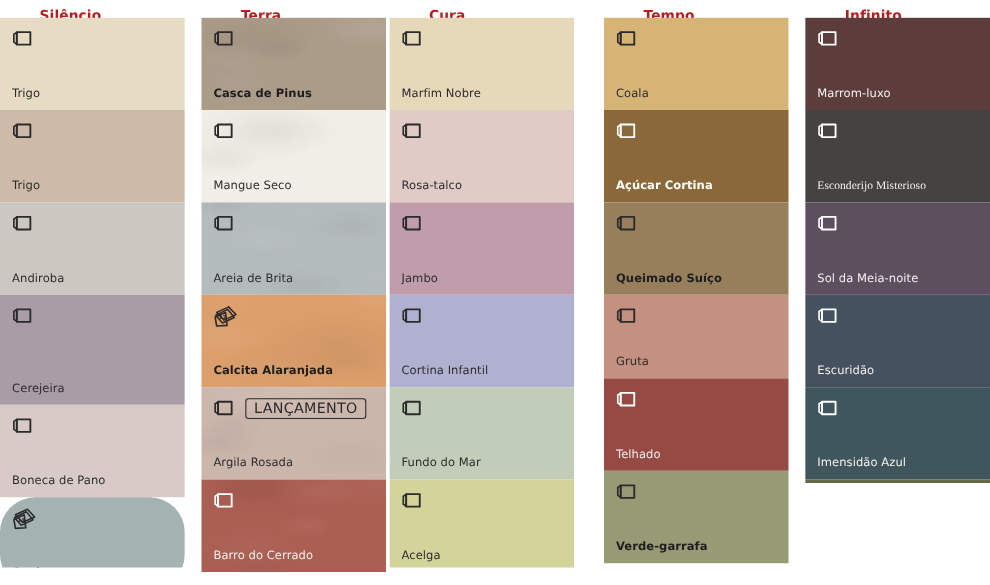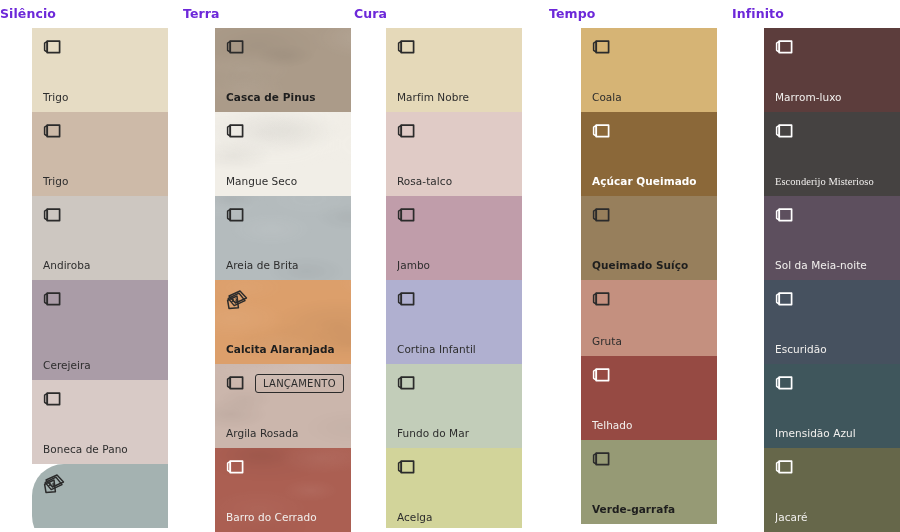--- a/index.html
+++ b/index.html
@@ -19,34 +19,34 @@
     background: #ffffff;
   }
 
   .column {
     position: absolute;
     top: 0;
     width: 168px;
   }
 
   .column-header {
-    height: 28px;
+    height: 16px;
     line-height: 20px;
     padding-top: 4px;
     font-size: 12.5px;
     font-weight: bold;
-    color: #6d28d9;
+    color: #b91c1c;
     letter-spacing: 0.1px;
     white-space: nowrap;
+    margin-left: 36px;
   }
 
   .swatch-stack {
     position: relative;
     width: 168px;
-    padding-left: 32px;
   }
 
   .swatch {
     position: relative;
     width: 168px;
     height: 84px;
     overflow: hidden;
   }
 
   .swatch-texture {
@@ -83,21 +83,21 @@
   }
 
   .badge {
     display: inline-flex;
     align-items: center;
     justify-content: center;
     height: 19px;
     padding: 0 7px;
     border: 1px solid #3c3c3c;
     border-radius: 3px;
-    font-size: 10px;
+    font-size: 13px;
     letter-spacing: 0.25px;
     color: #2e2e2e;
     white-space: nowrap;
     background: transparent;
   }
 
   .swatch-name {
     position: absolute;
     left: 11px;
     right: 8px;
@@ -320,21 +320,21 @@
           </div>
           <div class="swatch-name">Coala</div>
         </div>
         <div class="swatch dark-fg bold-name" style="background: rgb(139, 104, 57); height: 84px;">
           <div class="swatch-top">
             <svg viewBox="0 0 19 18" class="swatch-icon">
               <path d="M4.3 3.4 L1.6 5.1 L1.6 12.3 L4.3 14.2 Z" fill="none" stroke="#ffffff" stroke-width="1.5" stroke-linejoin="round"></path>
               <rect x="4.2" y="3.2" width="12.4" height="11.4" fill="none" stroke="#ffffff" stroke-width="1.7" stroke-linejoin="round"></rect>
             </svg>
           </div>
-          <div class="swatch-name">Açúcar Queimado</div>
+          <div class="swatch-name">Açúcar Cortina</div>
         </div>
         <div class="swatch light-fg bold-name" style="background: rgb(151, 127, 92); height: 84px;">
           <div class="swatch-top">
             <svg viewBox="0 0 19 18" class="swatch-icon">
               <path d="M4.3 3.4 L1.6 5.1 L1.6 12.3 L4.3 14.2 Z" fill="none" stroke="#2b2b2b" stroke-width="1.5" stroke-linejoin="round"></path>
               <rect x="4.2" y="3.2" width="12.4" height="11.4" fill="none" stroke="#2b2b2b" stroke-width="1.7" stroke-linejoin="round"></rect>
             </svg>
           </div>
           <div class="swatch-name">Queimado Suíço</div>
         </div>
@@ -362,21 +362,21 @@
               <path d="M4.3 3.4 L1.6 5.1 L1.6 12.3 L4.3 14.2 Z" fill="none" stroke="#2b2b2b" stroke-width="1.5" stroke-linejoin="round"></path>
               <rect x="4.2" y="3.2" width="12.4" height="11.4" fill="none" stroke="#2b2b2b" stroke-width="1.7" stroke-linejoin="round"></rect>
             </svg>
           </div>
           <div class="swatch-name">Verde-garrafa</div>
         </div>
       </div>
     </div>
     <div class="column" style="left: 732px;">
       <div class="column-header">Infinito</div>
-      <div class="swatch-stack" style="height: 504px; overflow: hidden;">
+      <div class="swatch-stack" style="height: 423px; overflow: hidden;">
         <div class="swatch dark-fg" style="background: rgb(92, 61, 60); height: 84px;">
           <div class="swatch-top">
             <svg viewBox="0 0 19 18" class="swatch-icon">
               <path d="M4.3 3.4 L1.6 5.1 L1.6 12.3 L4.3 14.2 Z" fill="none" stroke="#ffffff" stroke-width="1.5" stroke-linejoin="round"></path>
               <rect x="4.2" y="3.2" width="12.4" height="11.4" fill="none" stroke="#ffffff" stroke-width="1.7" stroke-linejoin="round"></rect>
             </svg>
           </div>
           <div class="swatch-name">Marrom-luxo</div>
         </div>
         <div class="swatch dark-fg" style="background: rgb(69, 66, 65); height: 84px; font-family: Liberation Serif, serif;">

